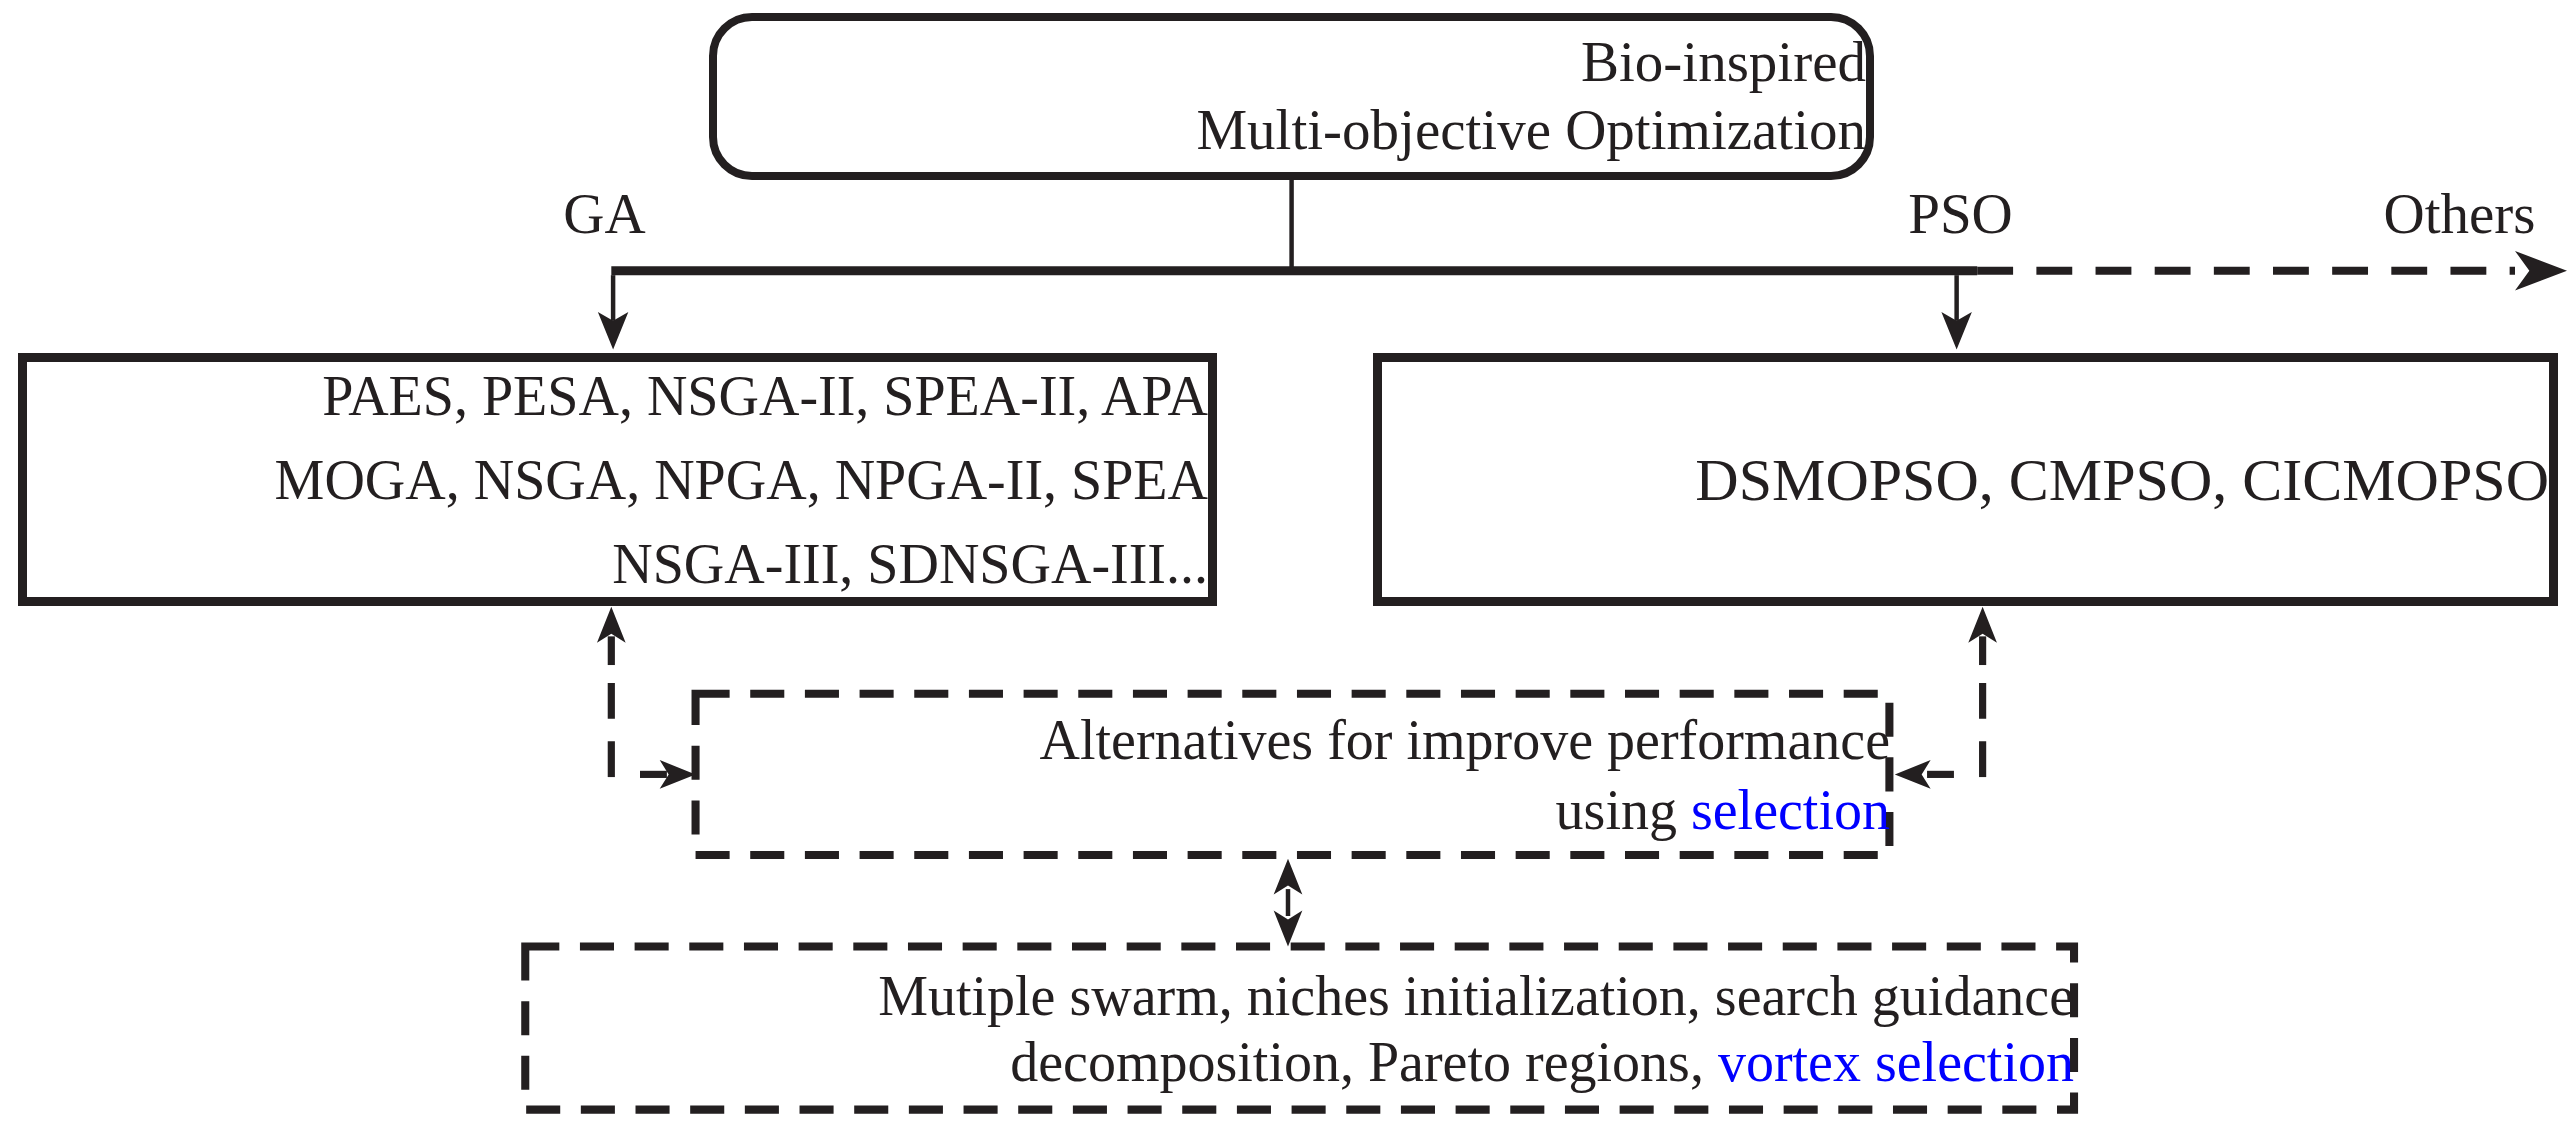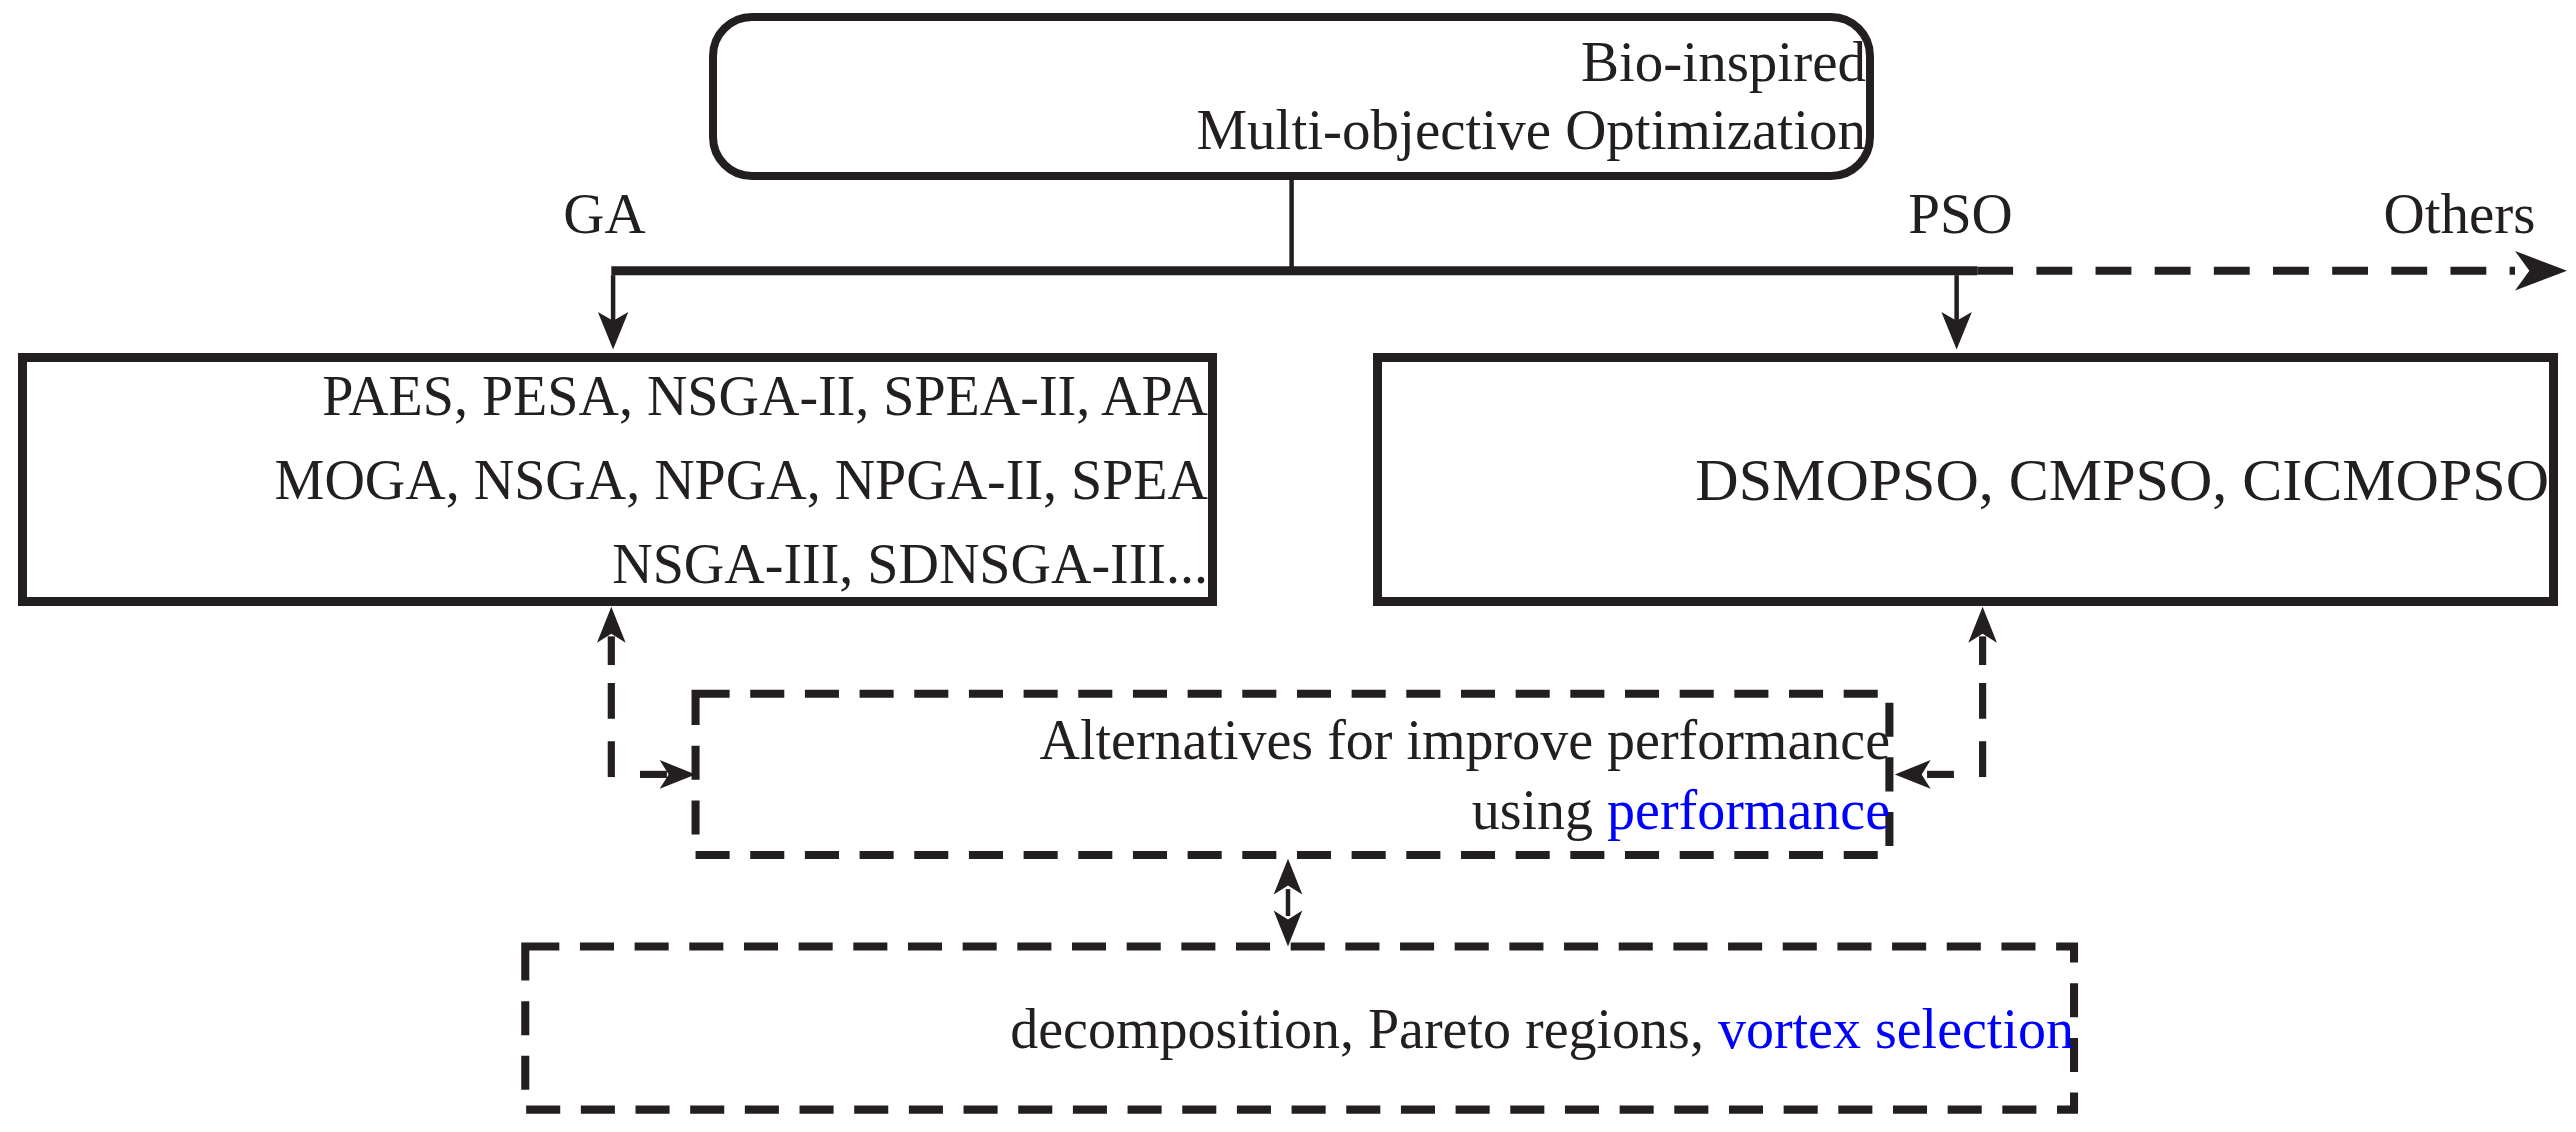--- a/index.html
+++ b/index.html
@@ -132,24 +132,25 @@
     <div class="row">NSGA-III, SDNSGA-III...</div>
   </div>
 
   <div class="node solid-border" id="pso-box">
     <div class="row">DSMOPSO, CMPSO, CICMOPSO</div>
   </div>
 
   <div class="node" id="alt-box">
     <div class="row">Alternatives for improve performance</div>
     <div class="row">
-      <span>using </span><span class="hl">performance</span>
+      <span>using </span><span class="hl">selection</span>
     </div>
   </div>
 
   <div class="node" id="tech-box">
+    <div class="row">Mutiple swarm, niches initialization, search guidance</div>
     <div class="row">
       <span>decomposition, Pareto regions, </span><span class="hl">vortex selection</span>
     </div>
   </div>
 
 </div>
 
 
 </body></html>

